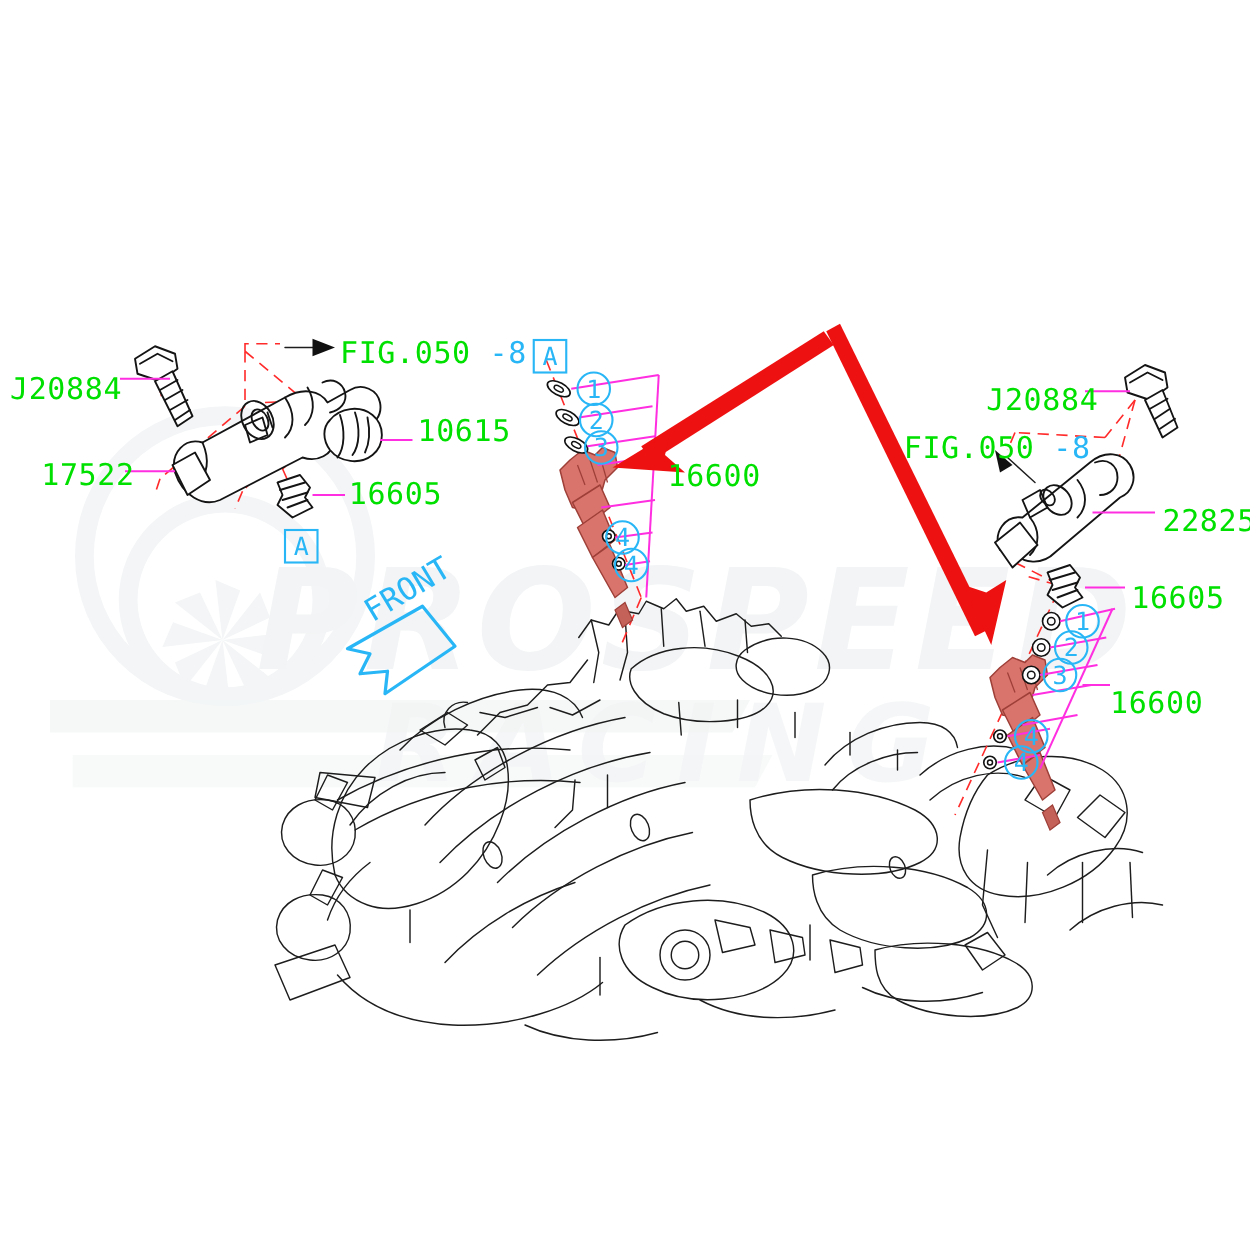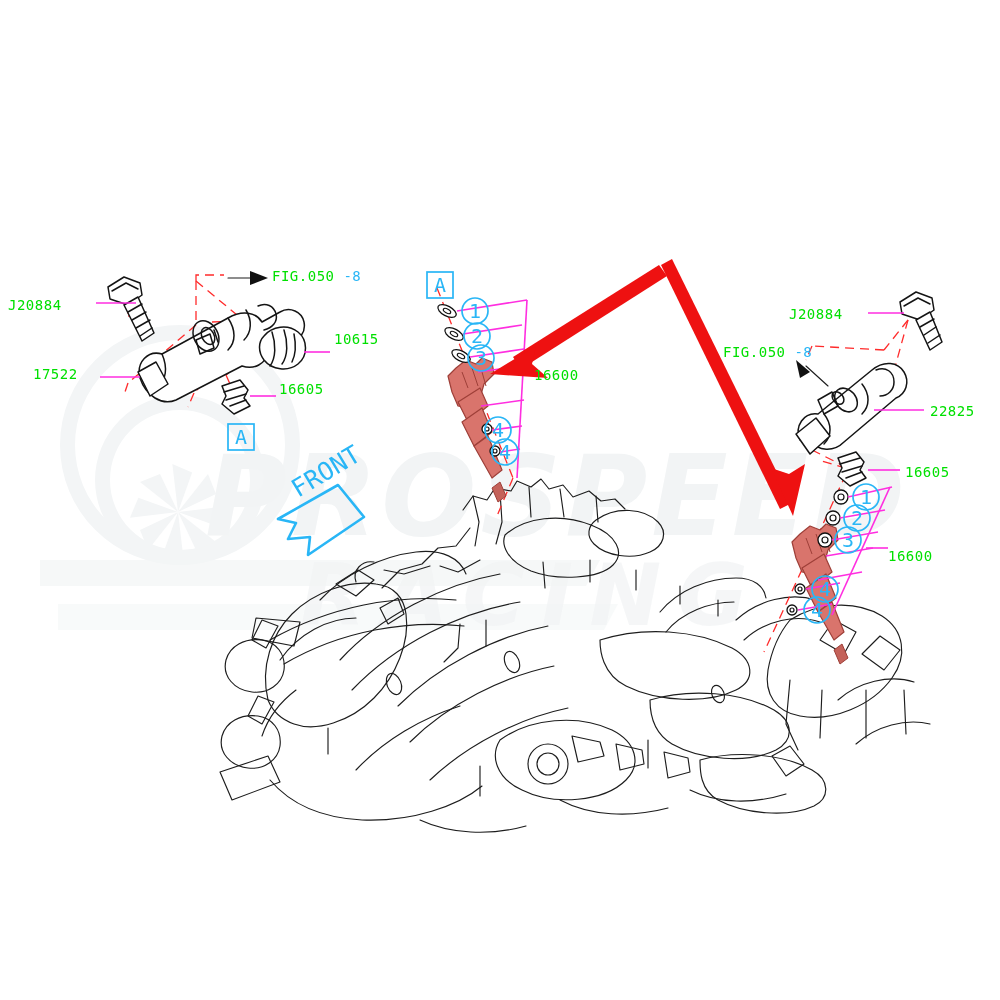--- a/index.html
+++ b/index.html
@@ -1,21 +1,21 @@
 <!DOCTYPE html>
 <html><head>
 <meta charset="utf-8">
 <title>Fuel Injector Parts Diagram</title>
 <style>
   html,body{margin:0;padding:0;background:#ffffff;}
   body{width:1000px;height:1000px;overflow:hidden;
        font-family:"DejaVu Sans Mono","Liberation Mono",monospace;}
   #stage{position:relative;width:1000px;height:1000px;background:#fff;}
   #stage svg.layer{position:absolute;left:0;top:0;width:1000px;height:1000px;}
-  .lbl{position:absolute;color:#00e000;font-size:14px;letter-spacing:.5px;
+  .lbl{position:absolute;color:#00e000;font-size:24px;letter-spacing:.5px;
        white-space:nowrap;font-family:"DejaVu Sans Mono","Liberation Mono",monospace;}
   .lbl .sub{color:#29b6f6;}
   .wm-text{fill:#f2f4f5;font-family:"DejaVu Sans","Liberation Sans",sans-serif;
            font-weight:bold;font-style:italic;}
   .wm-shape{fill:#f3f5f6;}
   .eng{fill:none;stroke:#1d1d1d;stroke-width:1.15;stroke-linecap:round;stroke-linejoin:round;}
   .part{fill:none;stroke:#141414;stroke-width:1.5;stroke-linejoin:round;stroke-linecap:round;}
   .partfill{fill:#ffffff;stroke:#141414;stroke-width:1.5;stroke-linejoin:round;}
   .inj{fill:#d9746c;stroke:#9e3f38;stroke-width:1.2;stroke-linejoin:round;}
   .injd{fill:#c4625a;stroke:#9e3f38;stroke-width:1;}

